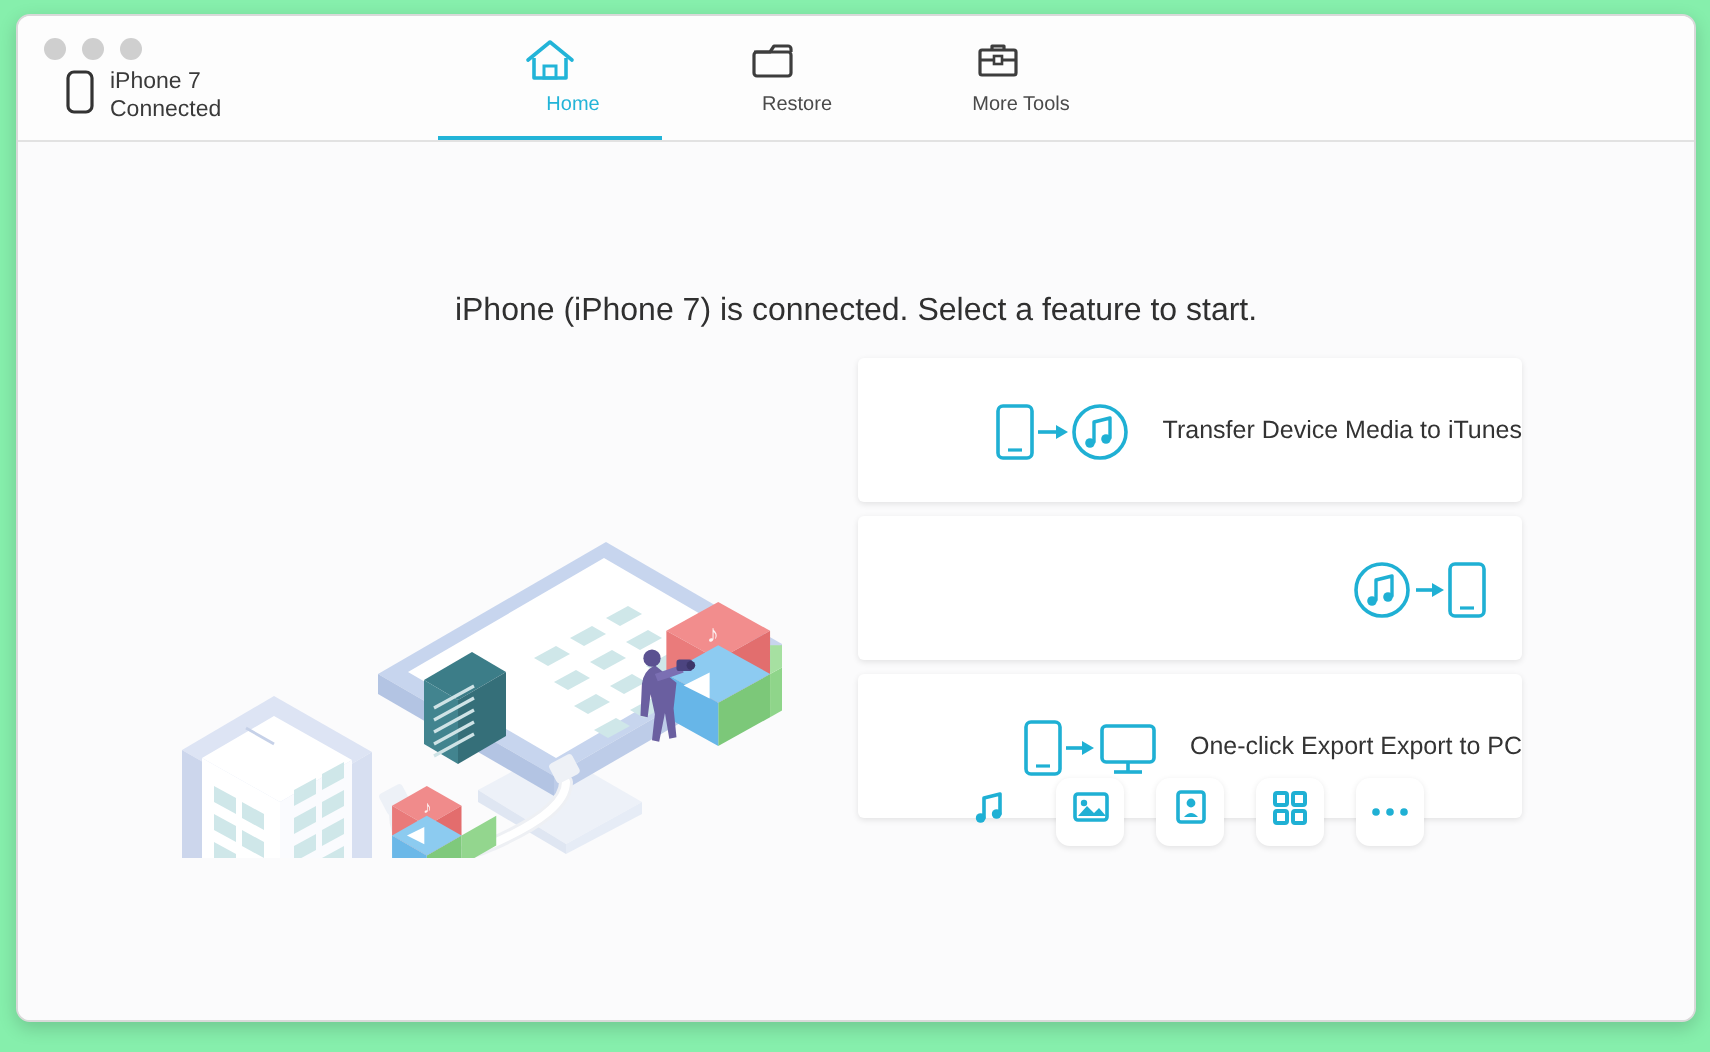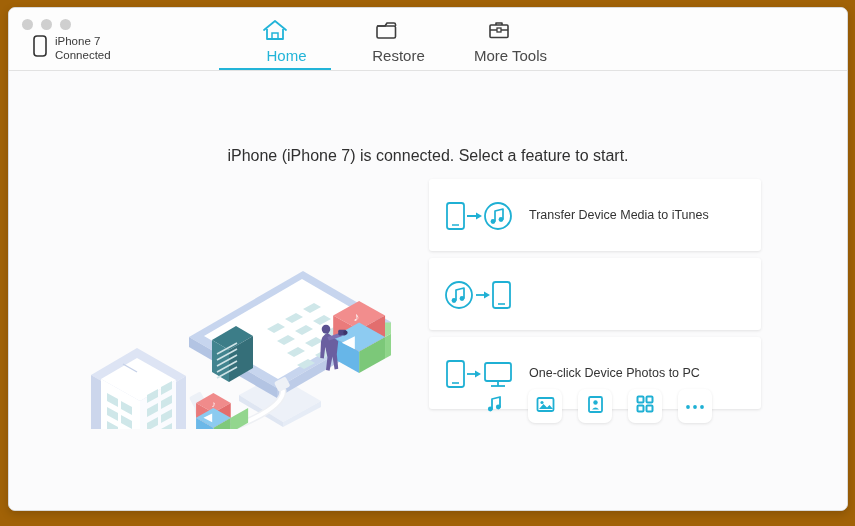--- a/index.html
+++ b/index.html
@@ -6,21 +6,21 @@
     margin: 0;
     padding: 0;
     background: #ffffff;
     font-family: "Liberation Sans", sans-serif;
   }
   #stage {
     position: relative;
     width: 855px;
     height: 526px;
     overflow: hidden;
-    background: #a16207;
+    background: #86efac;
   }
   .window {
     position: absolute;
     left: 8px;
     top: 7px;
     width: 838px;
     height: 502px;
     background: #fbfbfc;
     border-radius: 7px;
     border: 1px solid #d9d9d9;
@@ -87,21 +87,21 @@
   }
   .tab.wide { width: 135px; }
   .tab .ticon {
     height: 24px;
     display: flex;
     align-items: center;
     justify-content: center;
   }
   .tab .tlabel {
     margin-top: 5px;
-    font-size: 15px;
+    font-size: 10px;
     color: #4a4a4a;
     white-space: nowrap;
     margin-left: 23px;
   }
   .tab.active .tlabel { color: #22b4d8; }
   .tab.active::after {
     content: "";
     position: absolute;
     left: 0; right: 0; bottom: 0;
     height: 2px;
@@ -143,20 +143,21 @@
   }
   .card {
     height: 72px;
     background: #ffffff;
     border-radius: 3px;
     box-shadow: 0 1px 3px rgba(0,0,0,0.10);
     display: flex;
     align-items: center;
     margin-bottom: 7px;
     cursor: pointer;
+    justify-content: flex-end;
   }
   .card-icons {
     width: 100px;
     display: flex;
     align-items: center;
     justify-content: center;
     flex: none;
   }
   .card-label {
     font-size: 12.5px;
@@ -451,21 +452,21 @@
                 <line x1="24" y1="21" x2="32" y2="21" stroke="#1fb0d4" stroke-width="1.8"></line>
                 <polygon points="32,17.5 38,21 32,24.5" fill="#1fb0d4"></polygon>
               </g>
               <g>
                 <rect x="42" y="10" width="26" height="18" rx="2" fill="none" stroke="#1fb0d4" stroke-width="1.8"></rect>
                 <line x1="55" y1="28" x2="55" y2="33" stroke="#1fb0d4" stroke-width="1.8"></line>
                 <line x1="48" y1="33" x2="62" y2="33" stroke="#1fb0d4" stroke-width="1.8"></line>
               </g>
             </svg>
           </div>
-          <div class="card-label">One-click Device Photos to PC</div>
+          <div class="card-label">One-click Export Export to PC</div>
         </div>
       </div>
 
       <div class="quickrow">
 
         <div class="quick">
           <span>
             <svg width="18" height="18" viewBox="0 0 18 18">
               <path d="M6 14 V4 l8 -2 v10" fill="none" stroke="#1fb0d4" stroke-width="1.8" stroke-linecap="round" stroke-linejoin="round"></path>
               <circle cx="4.3" cy="14" r="2.4" fill="#1fb0d4"></circle>

